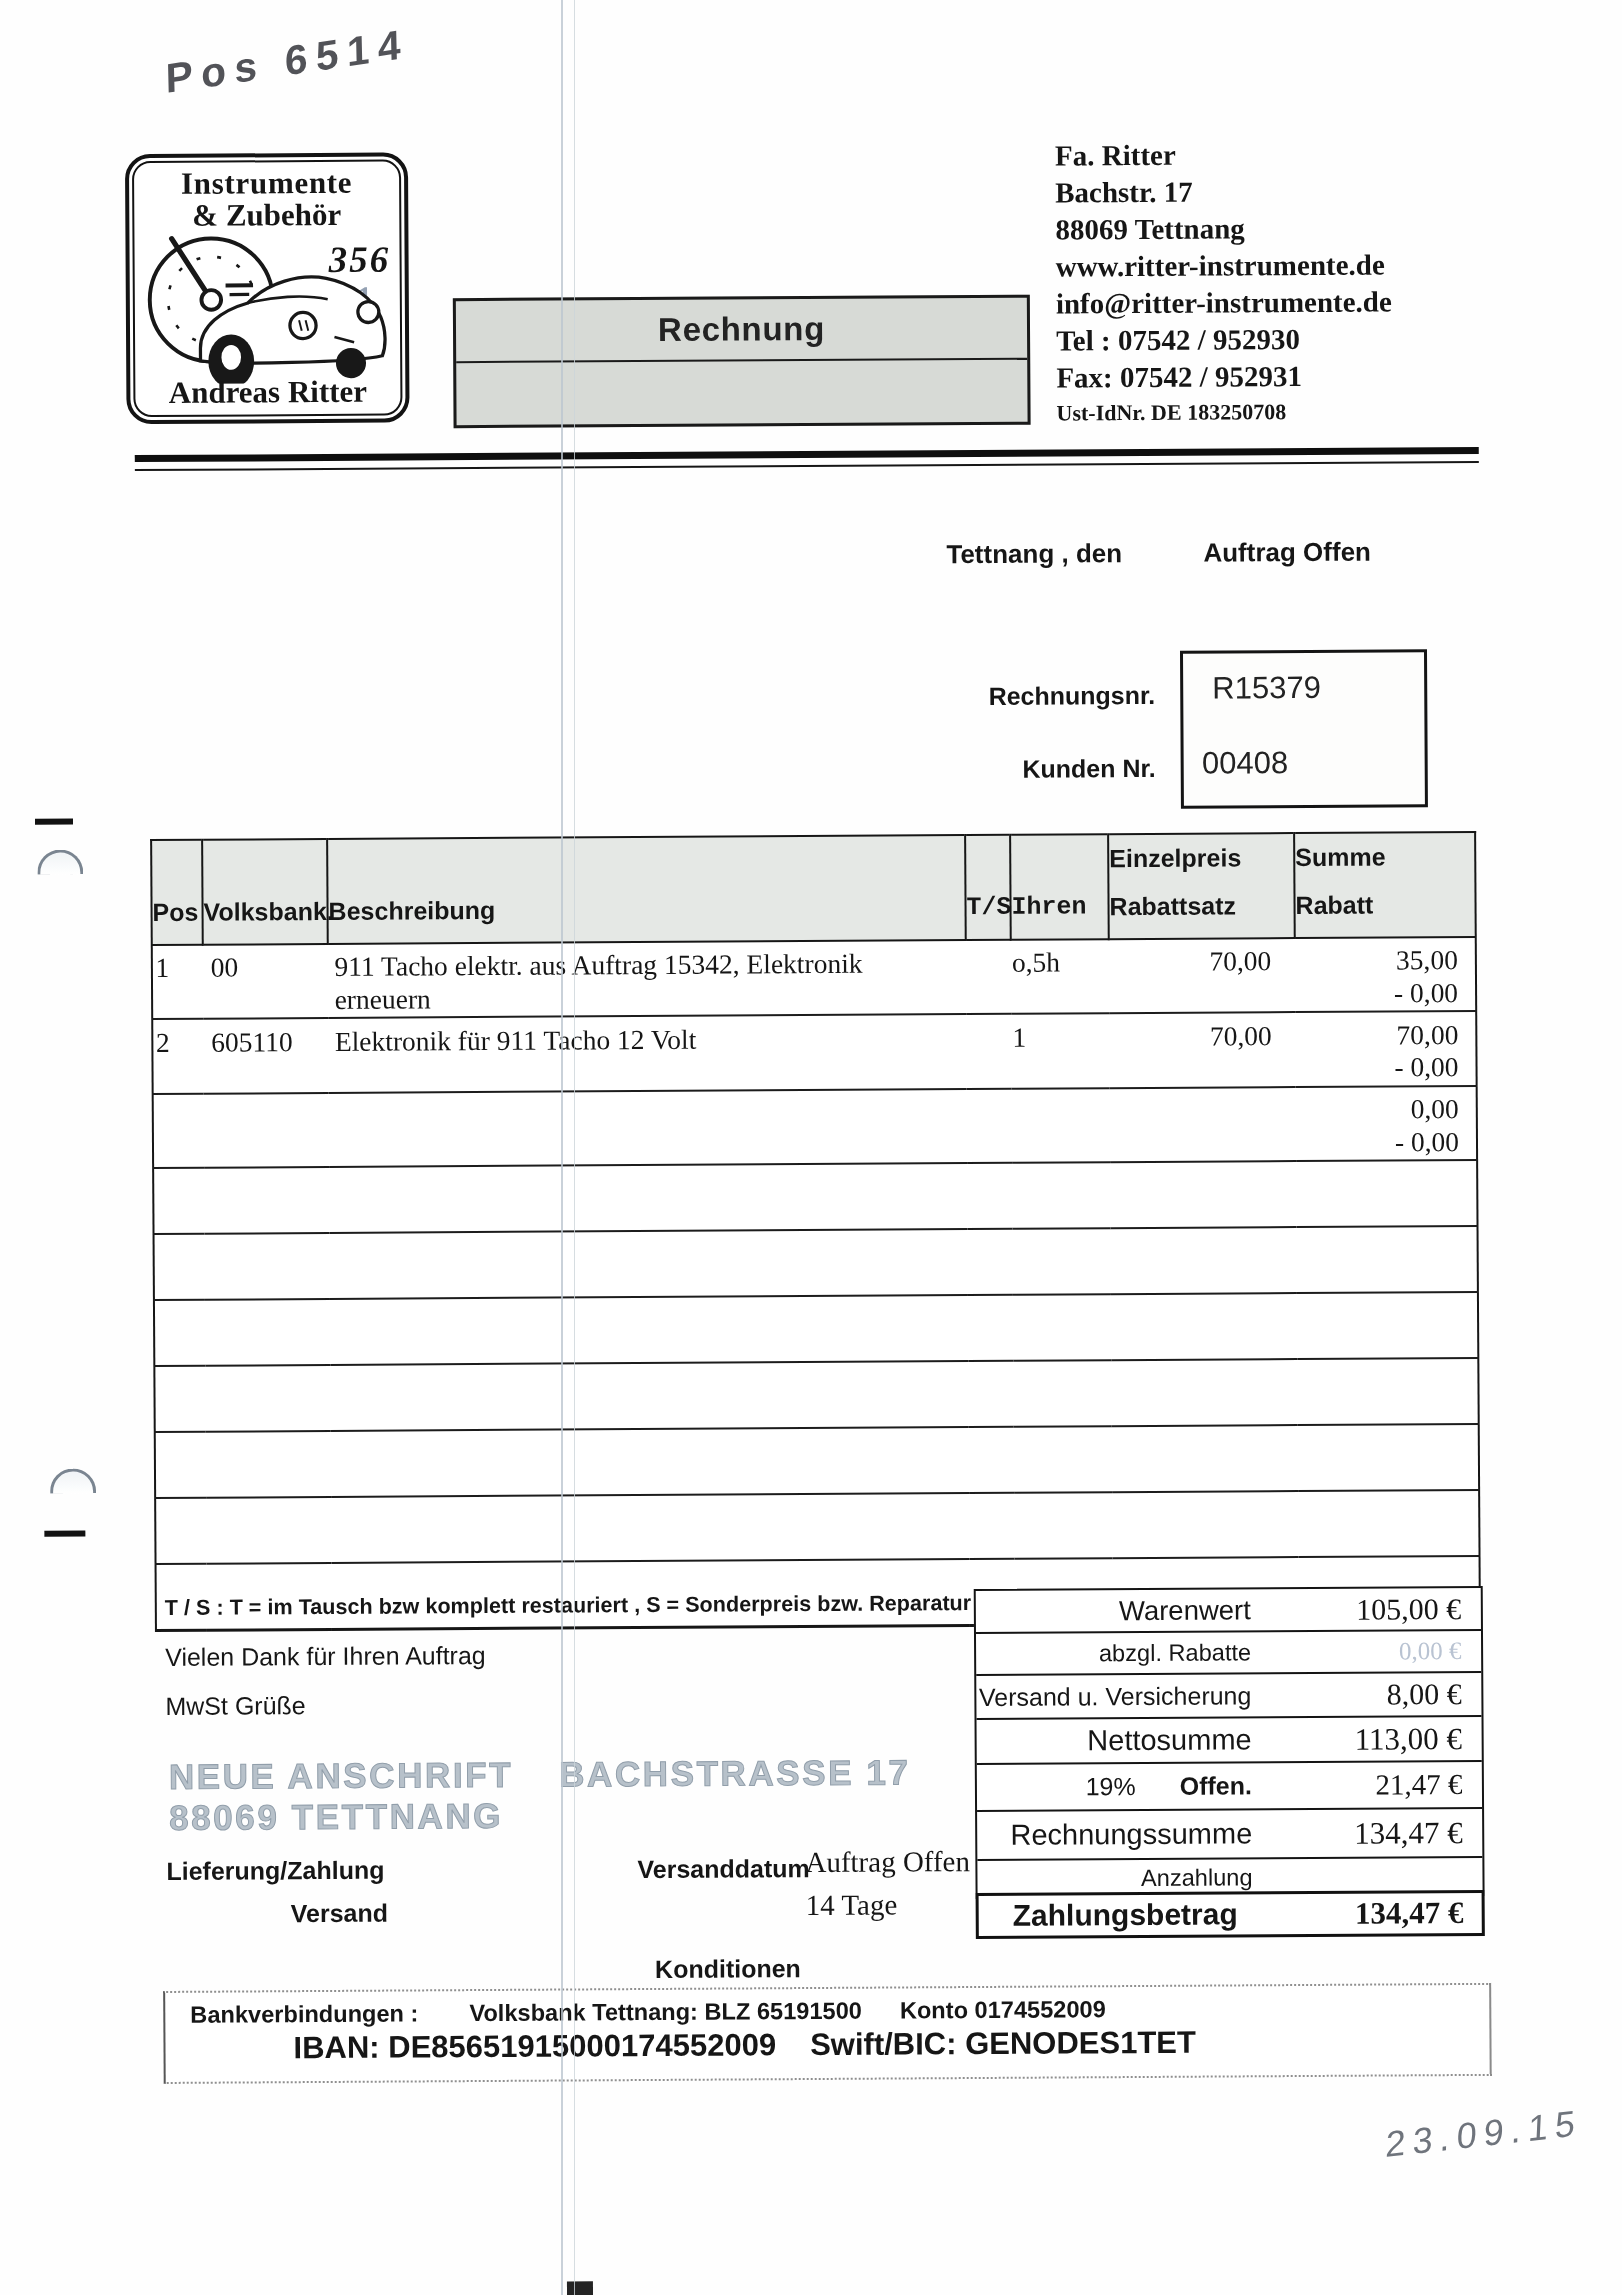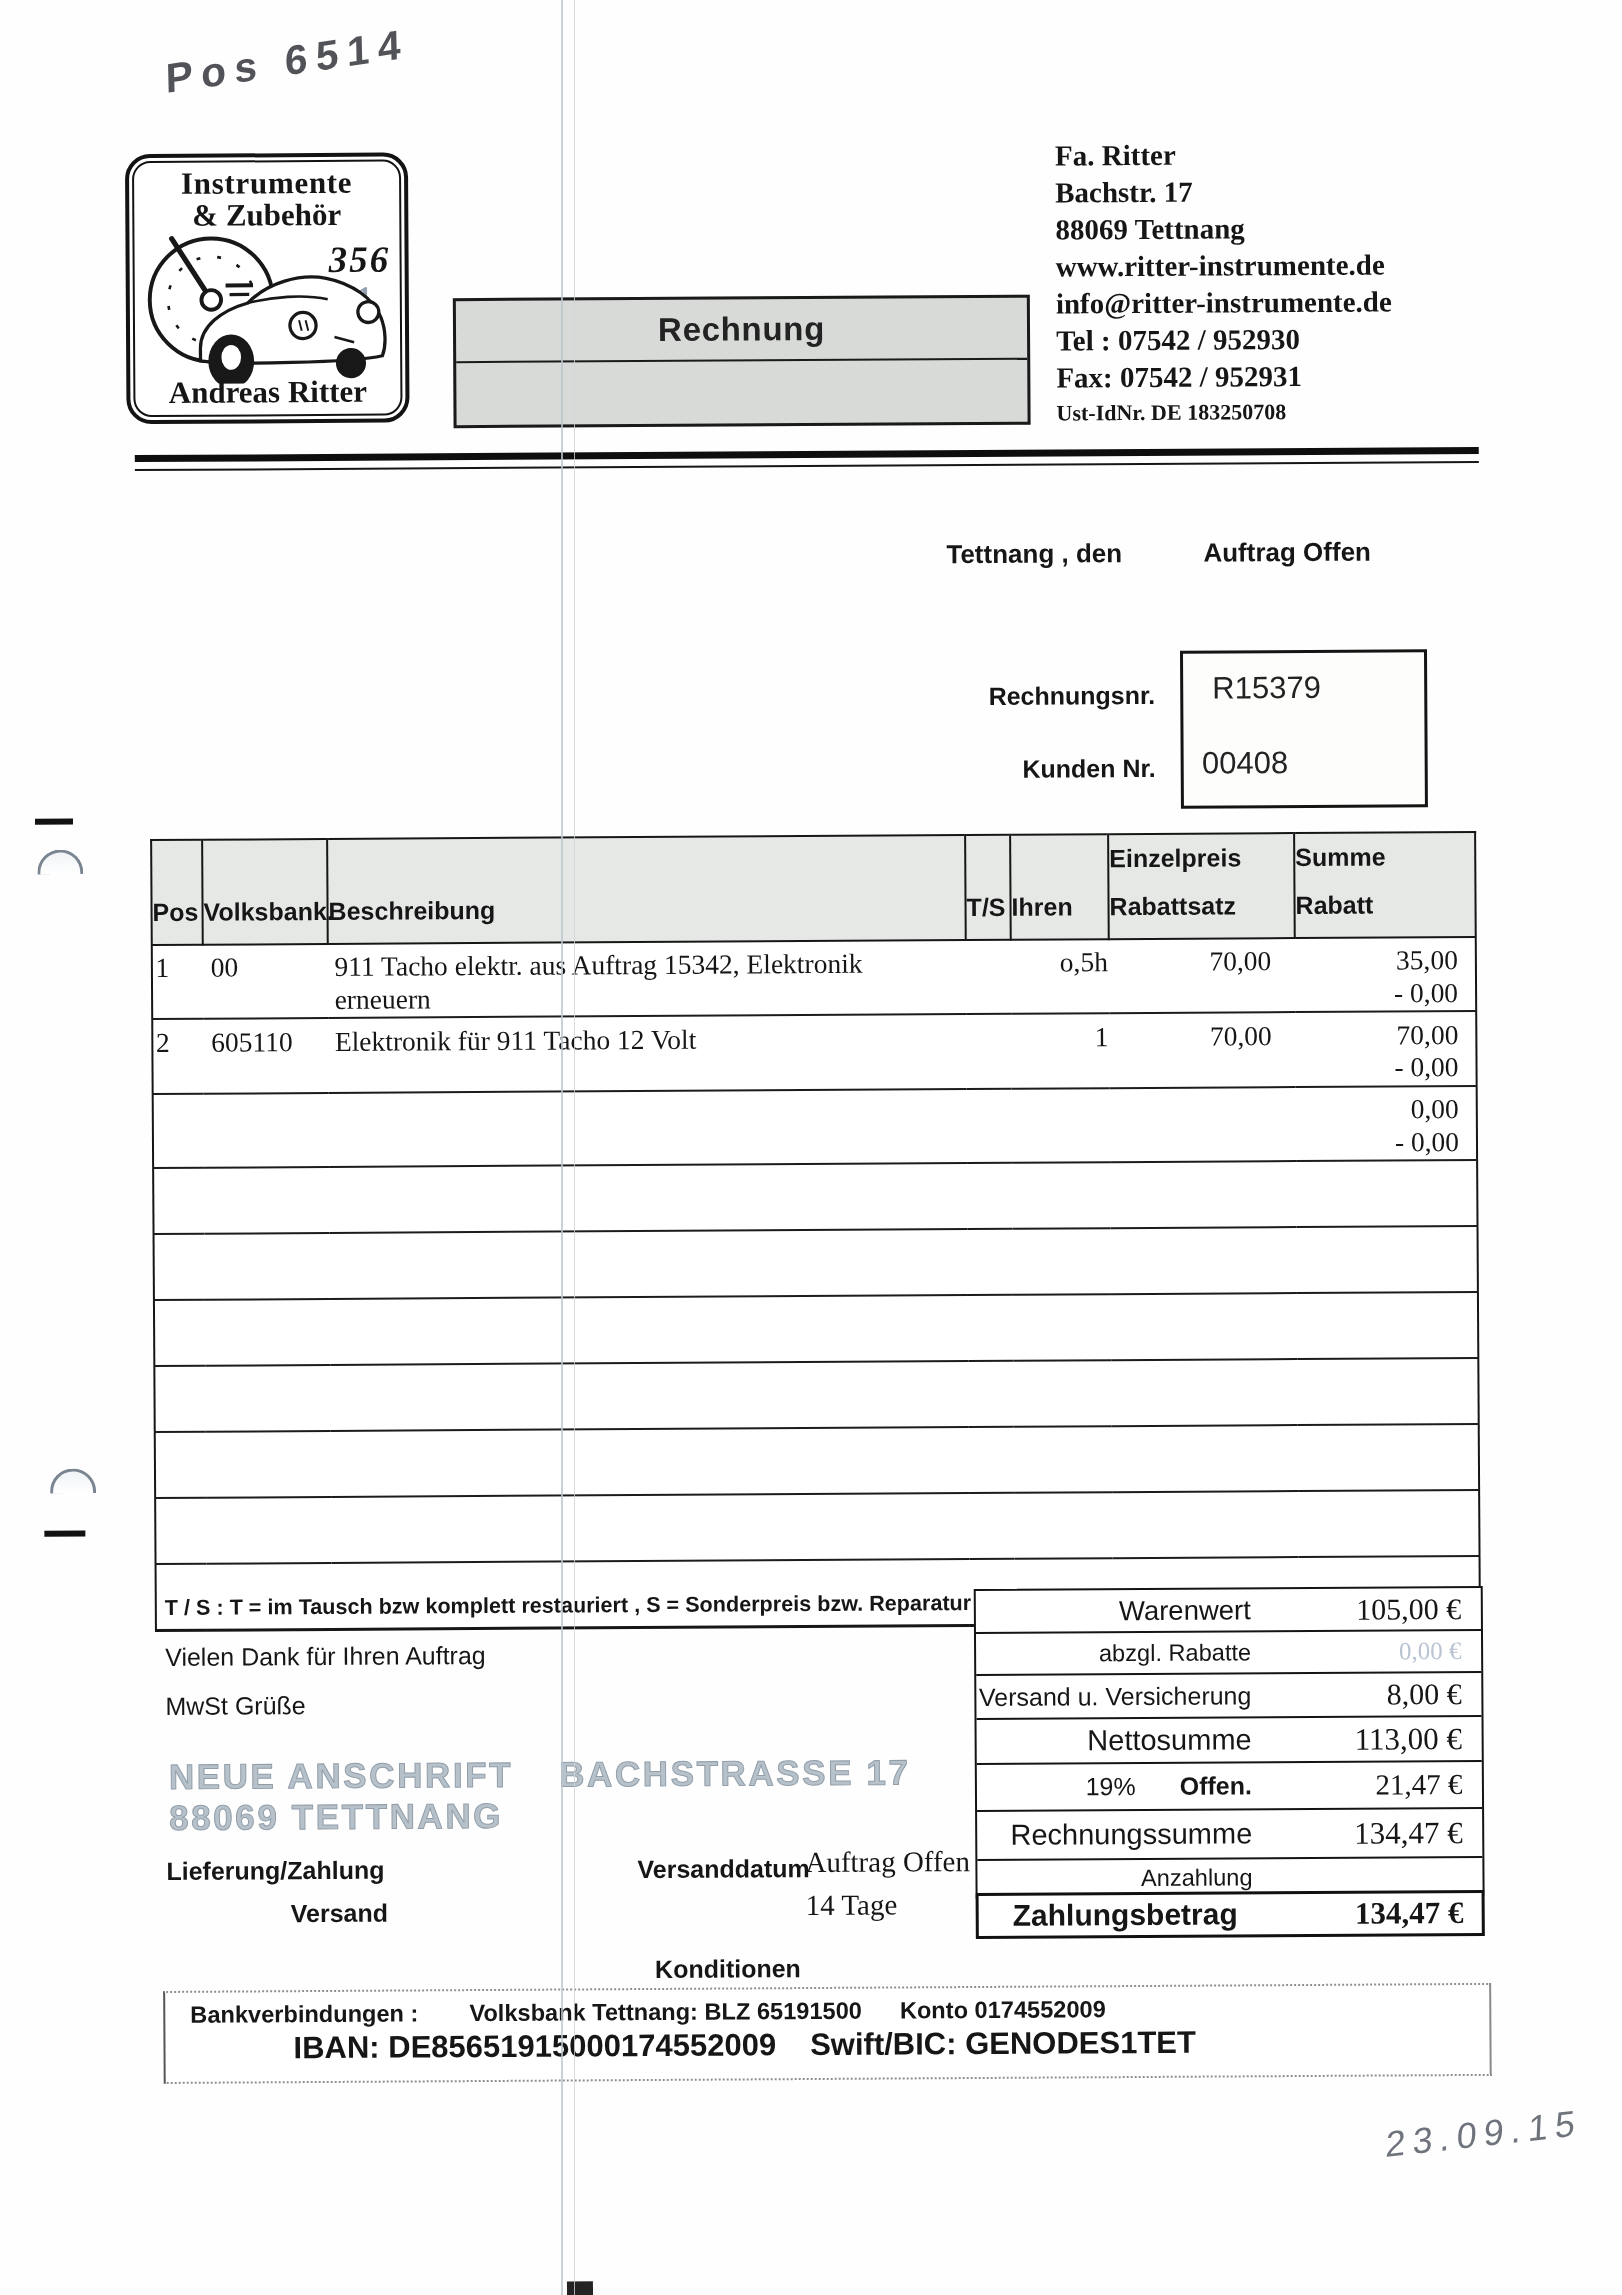--- a/index.html
+++ b/index.html
@@ -80,27 +80,27 @@
     font-size:25px;font-weight:bold;white-space:pre-line;line-height:1.9;text-align:left;box-sizing:border-box;
   }
   table.items th:last-child{border-right:none;margin-top:23px;}
   table.items td{
     height:66px;vertical-align:top;padding-top:6.5px;box-sizing:border-box;
     border-bottom:2px solid #1c1c1c;font-family:"Liberation Serif",serif;font-size:27.5px;
     white-space:pre-line;line-height:1.18;overflow:hidden;
   }
   table.items tr:last-child td{border-bottom:none;}
   .h-pos{padding-left:5.2px;}  .h-art{padding-left:7.9px;}  .h-besch{padding-left:39px;}
-  .h-ts,.h-menge{text-align:center;}
+  .h-ts,.h-menge{text-align:center;font-family:Liberation Mono, monospace;}
   .h-preis,.h-summe{text-align:right;padding-right:14.4px;}
   .c-pos{padding-left:2.6px;}
   .c-artikelnr{padding-left:7.9px;}
   .c-beschreibung{font-family:"Liberation Sans",sans-serif;font-size:24px;line-height:1.32;padding-left:6.5px;}
   .c-ts{text-align:center;}
-  .c-menge{text-align:right;}
+  .c-menge{text-align:left;}
   .c-einzelpreis{text-align:right;padding-right:23.6px;}
   .c-summe{text-align:right;padding-right:17px;}
   
   .legend{position:absolute;left:162px;top:1591px;font-weight:bold;font-size:21.6px;white-space:nowrap;z-index:1;}
   .thanks{position:absolute;left:162px;top:1639px;font-size:25px;}
   .greet{position:absolute;left:162px;top:1688px;font-size:25px;}
   .stamp{
     position:absolute;left:165px;top:1752px;z-index:2;
     font-weight:bold;font-size:35px;line-height:41px;letter-spacing:2.6px;white-space:nowrap;
     color:#b7c1ca;-webkit-text-stroke:1px #919eaa;

